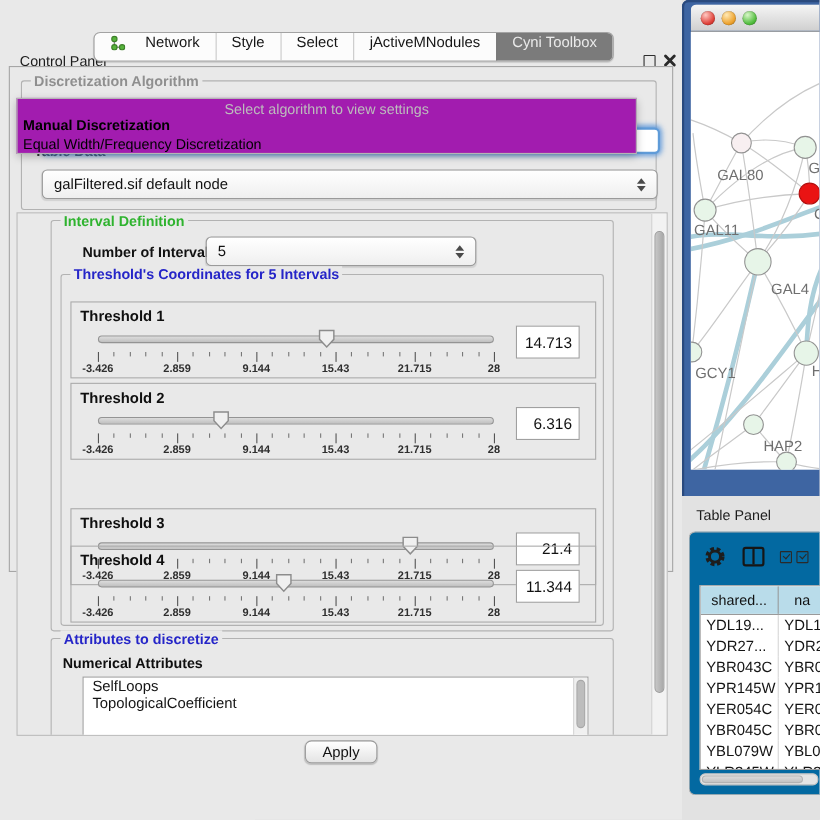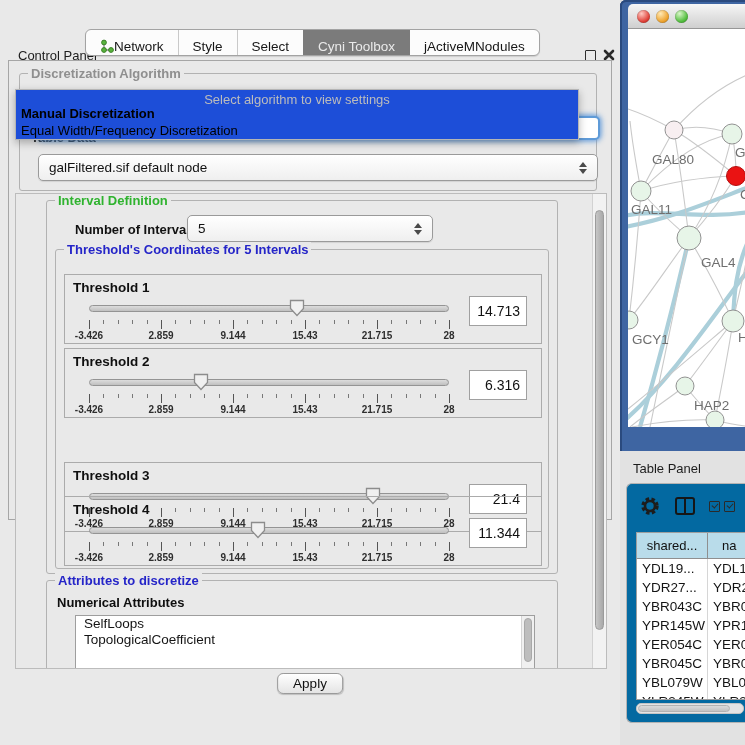--- a/index.html
+++ b/index.html
@@ -11,21 +11,21 @@
   .cp-titlebar { position:absolute; left:0; top:0; width:620px; height:24px;margin-top:44px; }
   .cp-title { position:absolute; left:18px; top:4px; font-size:13px; color:#1c1c1c; }
   .float-btn { position:absolute; left:585px; top:6px; width:11px; height:11px; border:1.5px solid #2e2e2e; border-radius:1px; background:transparent; }
   .close-btn { position:absolute; left:602px; top:4px; width:14px; height:14px; }
 
   .tabbar { position:absolute; display:flex; align-items:stretch; height:27px;
     border:1px solid #a3a3a3; border-radius:6px; background:#fcfcfc; overflow:hidden;
     box-shadow:0 1px 1px rgba(0,0,0,.12); }
   #top-tabbar { left:85px; top:29px; }
   #bottom-tabbar { left:146px; top:704px; height:25px; }
-  .tab { display:flex; align-items:center; gap:0; padding:16px 14px; font-size:13.5px; color:#161616; cursor:default; }
+  .tab { display:flex; align-items:flex-end; gap:18px; padding:16px 14px; font-size:13.5px; color:#161616; cursor:default; }
   .tab + .tab { border-left:1px solid #c9c9c9; }
   .tab.selected { background:#7b7b7b; color:#eaeaea; border-left-color:#7b7b7b; }
   .tab.selected + .tab { border-left-color:#7b7b7b; }
 
   .cp-content { position:absolute; left:8px; top:60px; width:604px; height:460px;
     border:1px solid #a6a6a6; background:#e9e9e9; }
 
   
   .group { position:absolute; border:1px solid #b2b2b2; border-radius:3px; }
   .group-title { position:absolute; top:-8px; left:8px; background:#e9e9e9; padding:0 3px;
@@ -33,21 +33,21 @@
   .gt-gray  { color:#8f8f8f; }
   .gt-dark  { color:#333; }
   .gt-green { color:#2fb32f; }
   .gt-blue  { color:#2525c8; }
 
   .disc-group { left:10px; top:12px; width:578px; height:58px; }
   .focus-combo { position:absolute; left:18px; top:42px; width:562px; height:24px;
     border:2px solid #5f9bd8; border-radius:5px; background:#fff;
     box-shadow:0 0 5px 1.5px rgba(84,146,216,.85); z-index:1; }
 
-  .algo-popup { position:absolute; left:6px; top:28px; width:564px; height:51px; background:#1d4ed8;
+  .algo-popup { position:absolute; left:6px; top:28px; width:564px; height:51px; background:#a21caf;
     border:1px solid #b5b5b5; box-shadow:0 3px 8px rgba(0,0,0,.28); z-index:5; }
   .algo-hint { position:absolute; left:0; top:2px; width:100%; text-align:center;
     font-size:13px; color:#bcbcbc; }
   .algo-opt1 { position:absolute; left:5px; top:16px; font-size:13px; font-weight:bold; color:#000; }
   .algo-opt2 { position:absolute; left:5px; top:33px; font-size:13px; color:#000; }
 
   .td-group { left:10px; top:76px; width:578px; height:54px; }
 
   .combo { position:absolute; display:flex; align-items:center; height:27px; padding:0 10px;
     border:1px solid #9a9a9a; border-radius:5px; background:linear-gradient(#ffffff,#efefef);
@@ -162,25 +162,25 @@
           <circle cx="11" cy="11" r="2.4" fill="#57b33c" stroke="#3c7f28"></circle>
         </svg>
         <span>Network</span>
       </div>
       <div class="tab">
         <span>Style</span>
       </div>
       <div class="tab">
         <span>Select</span>
       </div>
+      <div class="tab">
+        <span>jActiveMNodules</span>
+      </div>
       <div class="tab selected">
         <span>Cyni Toolbox</span>
-      </div>
-      <div class="tab">
-        <span>jActiveMNodules</span>
       </div>
     </div>
 
   <div class="cp-content">
 
     <div class="group disc-group">
       <span class="group-title gt-gray">Discretization Algorithm</span>
       <div class="focus-combo"></div>
     </div>
 

